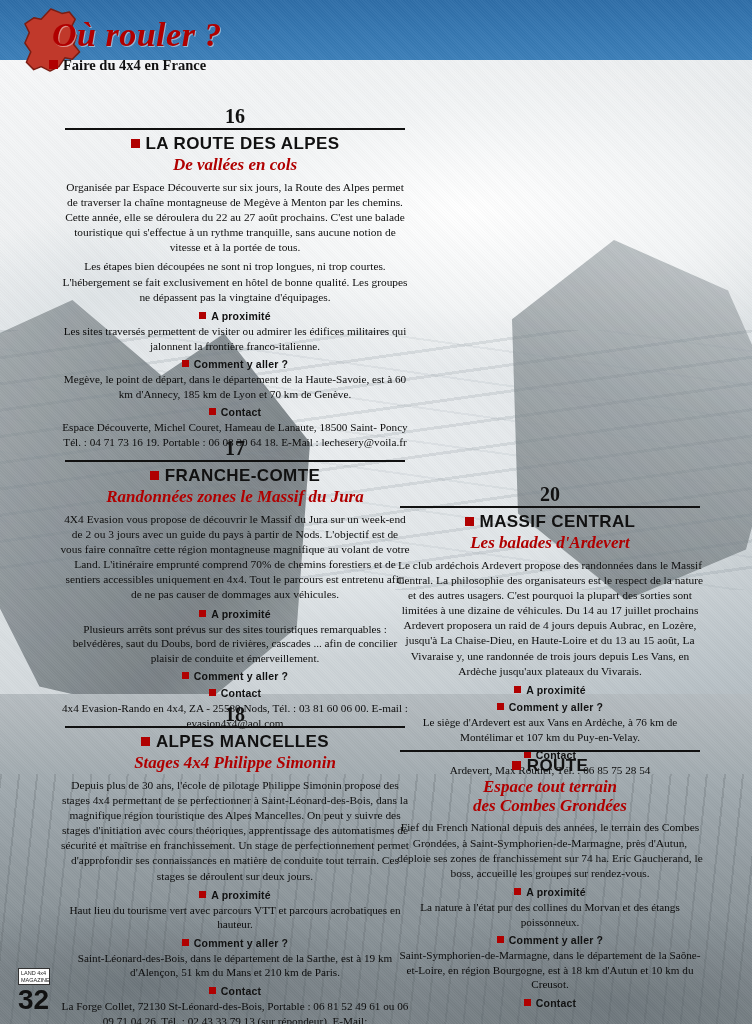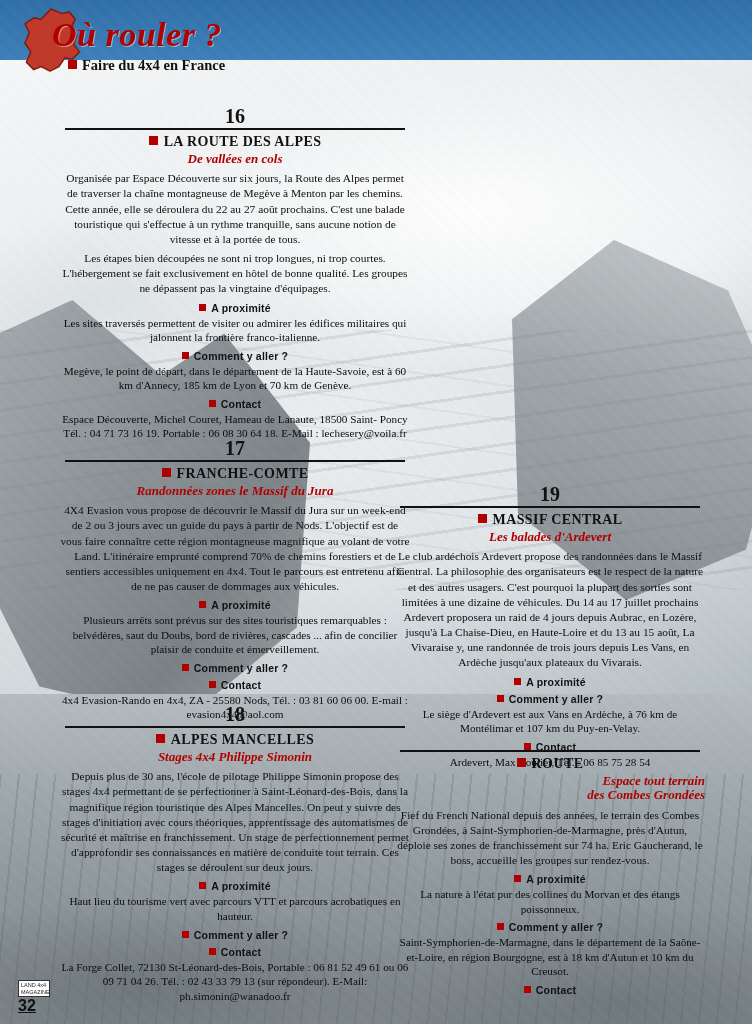--- a/index.html
+++ b/index.html
@@ -98,21 +98,21 @@
     color: #b00000;
     font-family: "Liberation Serif", serif;
     font-weight: bold;
     font-style: italic;
     font-size: 34px;
     letter-spacing: .5px;
     text-shadow: 1px 1px 0 rgba(255,255,255,.45);
   }
   .header-sub {
     position: absolute;
-    left: 68px; top: 57px;
+    left: 49px; top: 57px;
     color: #111;
     font-family: "Liberation Serif", serif;
     font-weight: bold;
     font-size: 14.5px;
   }
   .header-sub-square {
     display: inline-block;
     width: 9px; height: 9px;
     background: #b00000;
     margin-right: 5px;
@@ -136,40 +136,40 @@
     color: #111;
     line-height: 1;
     margin-bottom: 1px;
   }
   .art-rule {
     height: 2px;
     background: #111;
     margin: 2px auto 4px auto;
   }
   .art-region {
-    font-family: Liberation Serif, serif;
-    font-weight: bold;
-    font-size: 14px;
+    font-family: Liberation Sans, sans-serif;
+    font-weight: bold;
+    font-size: 17px;
     letter-spacing: .4px;
     color: #111;
     margin-bottom: 2px;
   }
   .art-region .sq {
     display: inline-block;
     width: 9px; height: 9px;
     background: #b00000;
     margin-right: 6px;
     position: relative;
     top: -1px;
   }
   .art-title {
     font-family: "Liberation Serif", serif;
     font-weight: bold;
     font-style: italic;
-    font-size: 13px;
+    font-size: 17px;
     color: #b00000;
     line-height: 1.1;
     margin-bottom: 5px;
   }
   .art-body {
     font-size: 11.4px;
     line-height: 1.33;
     color: #0e0e0e;
     text-align: center;
   }
@@ -210,25 +210,24 @@
     font-size: 5.5px;
     line-height: 1.15;
     padding: 1px 2px;
     text-align: left;
     color: #222;
     width: 26px;
   }
   .folio-num {
     font-family: "Liberation Sans", sans-serif;
     font-weight: bold;
-    font-size: 16px;
+    font-size: 28px;
     color: #111;
     line-height: 1;
     margin-top: 1px;
-    text-decoration: underline;
   }
 </style>
 </head>
 <body>
 
 <div id="page">
 
   <div class="bg-sky"></div>
   <div class="bg-snow"></div>
   <div class="bg-rock-left"></div>
@@ -306,28 +305,29 @@
     <div class="art-body">
       <p>Depuis plus de 30 ans, l'école de pilotage Philippe Simonin propose des stages 4x4 permettant de se perfectionner à Saint-Léonard-des-Bois, dans la magnifique région touristique des Alpes Mancelles. On peut y suivre des stages d'initiation avec cours théoriques, apprentissage des automatismes de sécurité et maîtrise en franchissement. Un stage de perfectionnement permet d'approfondir ses connaissances en matière de conduite tout terrain. Ces stages se déroulent sur deux jours.</p>
     </div>
     <div class="sub-head">
       <span class="sq"></span><span>A proximité</span>
     </div>
     <div class="sub-text">Haut lieu du tourisme vert avec parcours VTT et parcours acrobatiques en hauteur.</div>
     <div class="sub-head">
       <span class="sq"></span><span>Comment y aller ?</span>
     </div>
+    <div class="sub-text">Saint-Léonard-des-Bois, dans le département de la Sarthe, est à 19 km d'Alençon, 51 km du Mans et 210 km de Paris.</div>
     <div class="sub-head">
       <span class="sq"></span><span>Contact</span>
     </div>
     <div class="sub-text">La Forge Collet, 72130 St-Léonard-des-Bois, Portable : 06 81 52 49 61 ou 06 09 71 04 26. Tél. : 02 43 33 79 13 (sur répondeur). E-Mail: ph.simonin@wanadoo.fr</div>
   </div>
 
   <div class="article art-right" style="top:484px;">
-    <div class="art-num">19</div>
+    <div class="art-num">20</div>
     <div class="art-rule" style="width:300px;"></div>
     <div class="art-region">
       <span class="sq"></span><span>MASSIF CENTRAL</span>
     </div>
     <div class="art-title">Les balades d'Ardevert</div>
     <div class="art-body">
       <p>Le club ardéchois Ardevert propose des randonnées dans le Massif Central. La philosophie des organisateurs est le respect de la nature et des autres usagers. C'est pourquoi la plupart des sorties sont limitées à une dizaine de véhicules. Du 14 au 17 juillet prochains Ardevert proposera un raid de 4 jours depuis Aubrac, en Lozère, jusqu'à La Chaise-Dieu, en Haute-Loire et du 13 au 15 août, La Vivaraise y, une randonnée de trois jours depuis Les Vans, en Ardèche jusqu'aux plateaux du Vivarais.</p>
     </div>
     <div class="sub-head">
       <span class="sq"></span><span>A proximité</span>
@@ -340,21 +340,21 @@
       <span class="sq"></span><span>Contact</span>
     </div>
     <div class="sub-text">Ardevert, Max Routier, Tél. : 06 85 75 28 54</div>
   </div>
 
   <div class="article art-right" style="top:748px;">
     <div class="art-rule" style="width:300px;"></div>
     <div class="art-region">
       <span class="sq"></span><span>ROUTE</span>
     </div>
-    <div class="art-title" style="white-space:pre-line;text-align:right;">Espace tout terrain
+    <div class="art-title" style="white-space:pre-line;">Espace tout terrain
 des Combes Grondées</div>
     <div class="art-body">
       <p>Fief du French National depuis des années, le terrain des Combes Grondées, à Saint-Symphorien-de-Marmagne, près d'Autun, déploie ses zones de franchissement sur 74 ha. Eric Gaucherand, le boss, accueille les groupes sur rendez-vous.</p>
     </div>
     <div class="sub-head">
       <span class="sq"></span><span>A proximité</span>
     </div>
     <div class="sub-text">La nature à l'état pur des collines du Morvan et des étangs poissonneux.</div>
     <div class="sub-head">
       <span class="sq"></span><span>Comment y aller ?</span>

